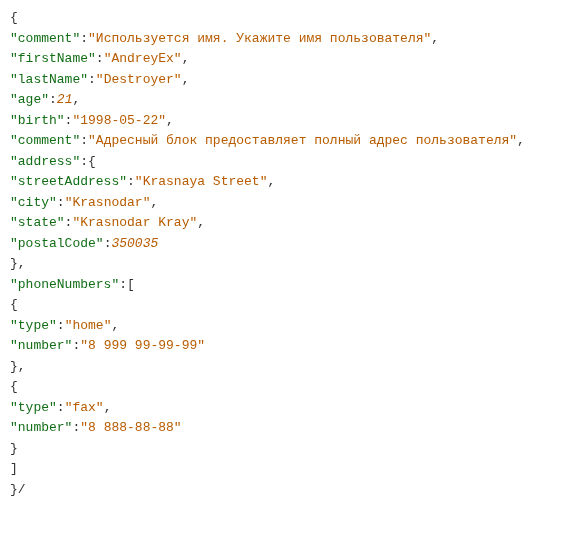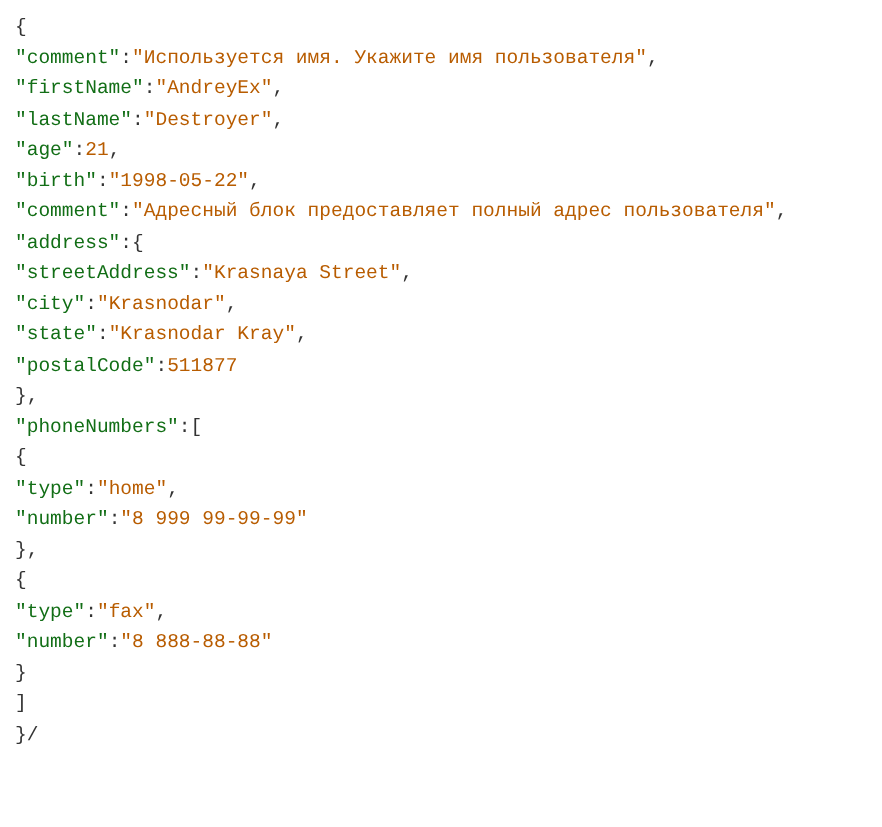--- a/index.html
+++ b/index.html
@@ -15,37 +15,37 @@
     padding: 8px 10px;
     font-family: Consolas, "Courier New", monospace;
     font-size: 13px;
     line-height: 20.5px;
     color: #333333;
     white-space: pre;
   }
   .t-punct { color: #333333; }
   .t-key   { color: #126e16; }   
   .t-str   { color: #b85c00; }   
-  .t-num   { color: #b85c00; }   
+  .t-num   { color: #b85c00; font-style: italic; }   
 </style>
 </head>
 <body>
 
 <pre class="code" id="code-block"><span><span class="t-punct">{</span></span>
 <span><span class="t-key">"comment"</span><span class="t-punct">:</span><span class="t-str">"Используется имя. Укажите имя пользователя"</span><span class="t-punct">,</span></span>
 <span><span class="t-key">"firstName"</span><span class="t-punct">:</span><span class="t-str">"AndreyEx"</span><span class="t-punct">,</span></span>
 <span><span class="t-key">"lastName"</span><span class="t-punct">:</span><span class="t-str">"Destroyer"</span><span class="t-punct">,</span></span>
 <span><span class="t-key">"age"</span><span class="t-punct">:</span><span class="t-num">21</span><span class="t-punct">,</span></span>
 <span><span class="t-key">"birth"</span><span class="t-punct">:</span><span class="t-str">"1998-05-22"</span><span class="t-punct">,</span></span>
 <span><span class="t-key">"comment"</span><span class="t-punct">:</span><span class="t-str">"Адресный блок предоставляет полный адрес пользователя"</span><span class="t-punct">,</span></span>
 <span><span class="t-key">"address"</span><span class="t-punct">:{</span></span>
 <span><span class="t-key">"streetAddress"</span><span class="t-punct">:</span><span class="t-str">"Krasnaya Street"</span><span class="t-punct">,</span></span>
 <span><span class="t-key">"city"</span><span class="t-punct">:</span><span class="t-str">"Krasnodar"</span><span class="t-punct">,</span></span>
 <span><span class="t-key">"state"</span><span class="t-punct">:</span><span class="t-str">"Krasnodar Kray"</span><span class="t-punct">,</span></span>
-<span><span class="t-key">"postalCode"</span><span class="t-punct">:</span><span class="t-num">511877</span></span>
+<span><span class="t-key">"postalCode"</span><span class="t-punct">:</span><span class="t-num">350035</span></span>
 <span><span class="t-punct">},</span></span>
 <span><span class="t-key">"phoneNumbers"</span><span class="t-punct">:[</span></span>
 <span><span class="t-punct">{</span></span>
 <span><span class="t-key">"type"</span><span class="t-punct">:</span><span class="t-str">"home"</span><span class="t-punct">,</span></span>
 <span><span class="t-key">"number"</span><span class="t-punct">:</span><span class="t-str">"8 999 99-99-99"</span></span>
 <span><span class="t-punct">},</span></span>
 <span><span class="t-punct">{</span></span>
 <span><span class="t-key">"type"</span><span class="t-punct">:</span><span class="t-str">"fax"</span><span class="t-punct">,</span></span>
 <span><span class="t-key">"number"</span><span class="t-punct">:</span><span class="t-str">"8 888-88-88"</span></span>
 <span><span class="t-punct">}</span></span>

